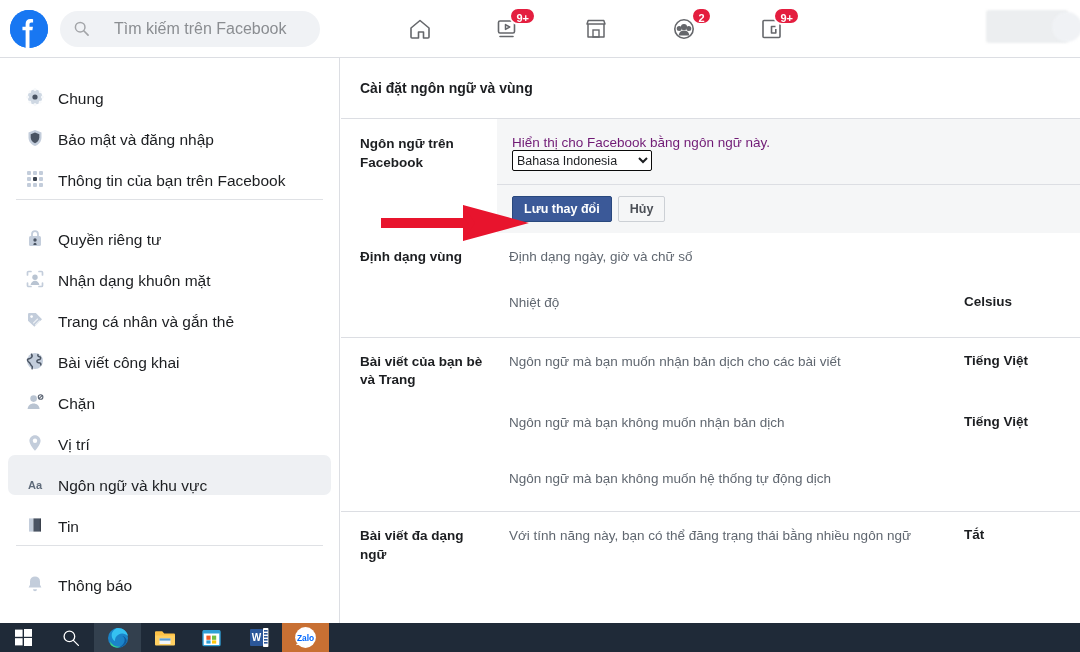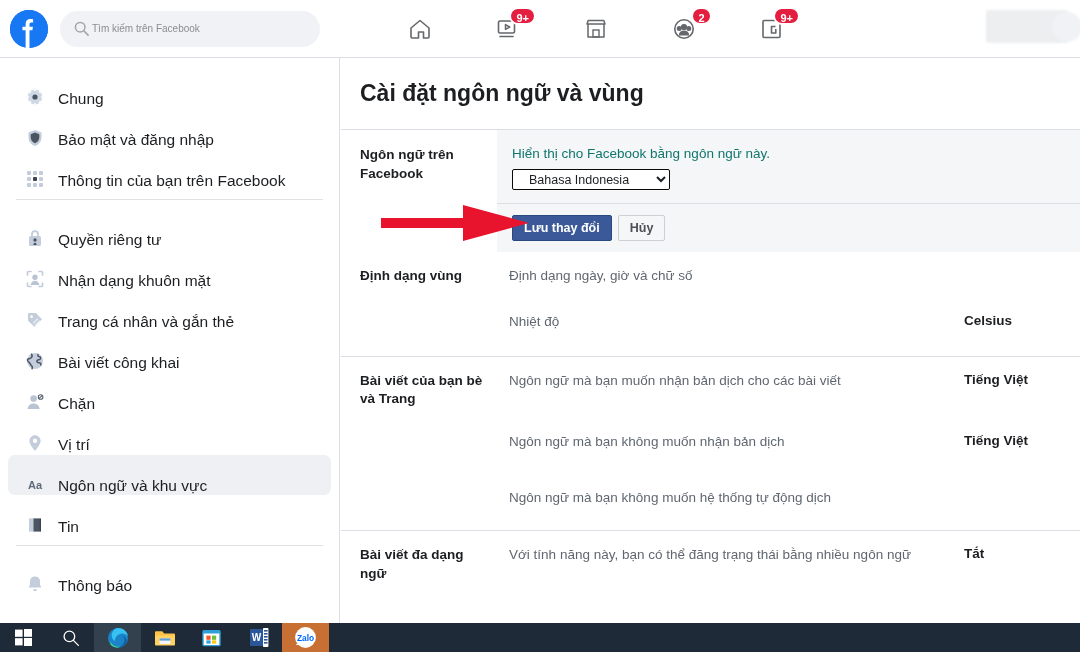--- a/index.html
+++ b/index.html
@@ -22,22 +22,22 @@
     background:#1877f2; position:relative; flex:none;
   }
   .fb-logo svg { position:absolute; left:0; top:0; }
   .searchbox {
     margin-left:12px; width:260px; height:36px; border-radius:18px;
     background:#f0f2f5; display:flex; align-items:center; padding:0 14px;
     flex:none;
   }
   .searchbox .mag { width:15px; height:15px; flex:none; opacity:.55; }
   .search-input {
-    border:0; outline:0; background:transparent; margin-left:3px;
-    font-family:"Liberation Sans", sans-serif; font-size:10px; color:#65676b;
+    border:0; outline:0; background:transparent; margin-left:25px;
+    font-family:"Liberation Sans", sans-serif; font-size:16px; color:#65676b;
     width:200px;
   }
   .search-input::placeholder { color:#8a8d91; }
 
   .navicons { display:flex; align-items:center; margin-left:56px; gap:0; }
   .navbtn {
     width:88px; height:48px; display:flex; align-items:center; justify-content:center;
     position:relative; cursor:pointer;
   }
   .navbtn svg { stroke:#65676b; fill:none; stroke-width:1.6; }
@@ -82,21 +82,21 @@
   }
   .side-label { font-size:15.5px; color:#1c1e21; white-space:nowrap; }
   .side-divider { height:1px; background:#dfe1e5; margin:9px 16px 9px 16px; }
 
   
   .main {
     position:absolute; left:341px; top:58px; width:739px; height:565px;
     background:#fff; padding:0 0 0 0; overflow:hidden;
   }
   .main-title {
-    font-size:23px; font-weight:bold; color:#1c1e21;
+    font-size:14px; font-weight:bold; color:#1c1e21;
     padding:22px 0 0 19px;
   }
   .main-rule { height:1px; background:#dcdee3; margin-top:22px; }
 
   .row { display:flex; position:relative; }
   .row-label {
     width:156px; flex:none; font-size:13.5px; font-weight:bold; color:#1c1e21;
     padding:15px 10px 10px 19px; line-height:1.35;
   }
   .row-body { flex:1; display:flex; padding-right:0; }
@@ -113,26 +113,26 @@
   
   .lang-row { display:flex; }
   .lang-label {
     width:156px; flex:none; font-size:13.5px; font-weight:bold; color:#1c1e21;
     padding:16px 10px 10px 19px; line-height:1.4;
   }
   .lang-panel {
     flex:1; background:#f5f6f7; padding:0; min-height:105px;
   }
   .lang-panel-inner { padding:16px 0 0 15px; }
-  .lang-caption { font-size:13.5px; color:#0f766e; margin-bottom:8px; }
+  .lang-caption { font-size:13.5px; color:#701a75; margin-bottom:0; }
   .lang-select {
     font-family:"Liberation Sans", sans-serif; font-size:12.5px;
     color:#1c1e21; background:#fff;
     border:1px solid #0a0a0a; border-radius:2px;
-    padding:2px 12px; width:158px; height:21px; outline:none;
+    padding:2px 0; width:140px; height:21px; outline:none;
   }
   .lang-inner-rule { height:1px; background:#dcdee3; margin:13px 0 0 0; }
   .lang-buttons { padding:11px 0 11px 15px; display:flex; gap:6px; align-items:center; }
   .btn-primary {
     background:#3b5998; color:#fff; border:1px solid #29487d;
     border-radius:2px; font-size:12.5px; font-weight:bold;
     font-family:"Liberation Sans", sans-serif;
     padding:5px 11px; cursor:pointer;
   }
   .btn-secondary {

